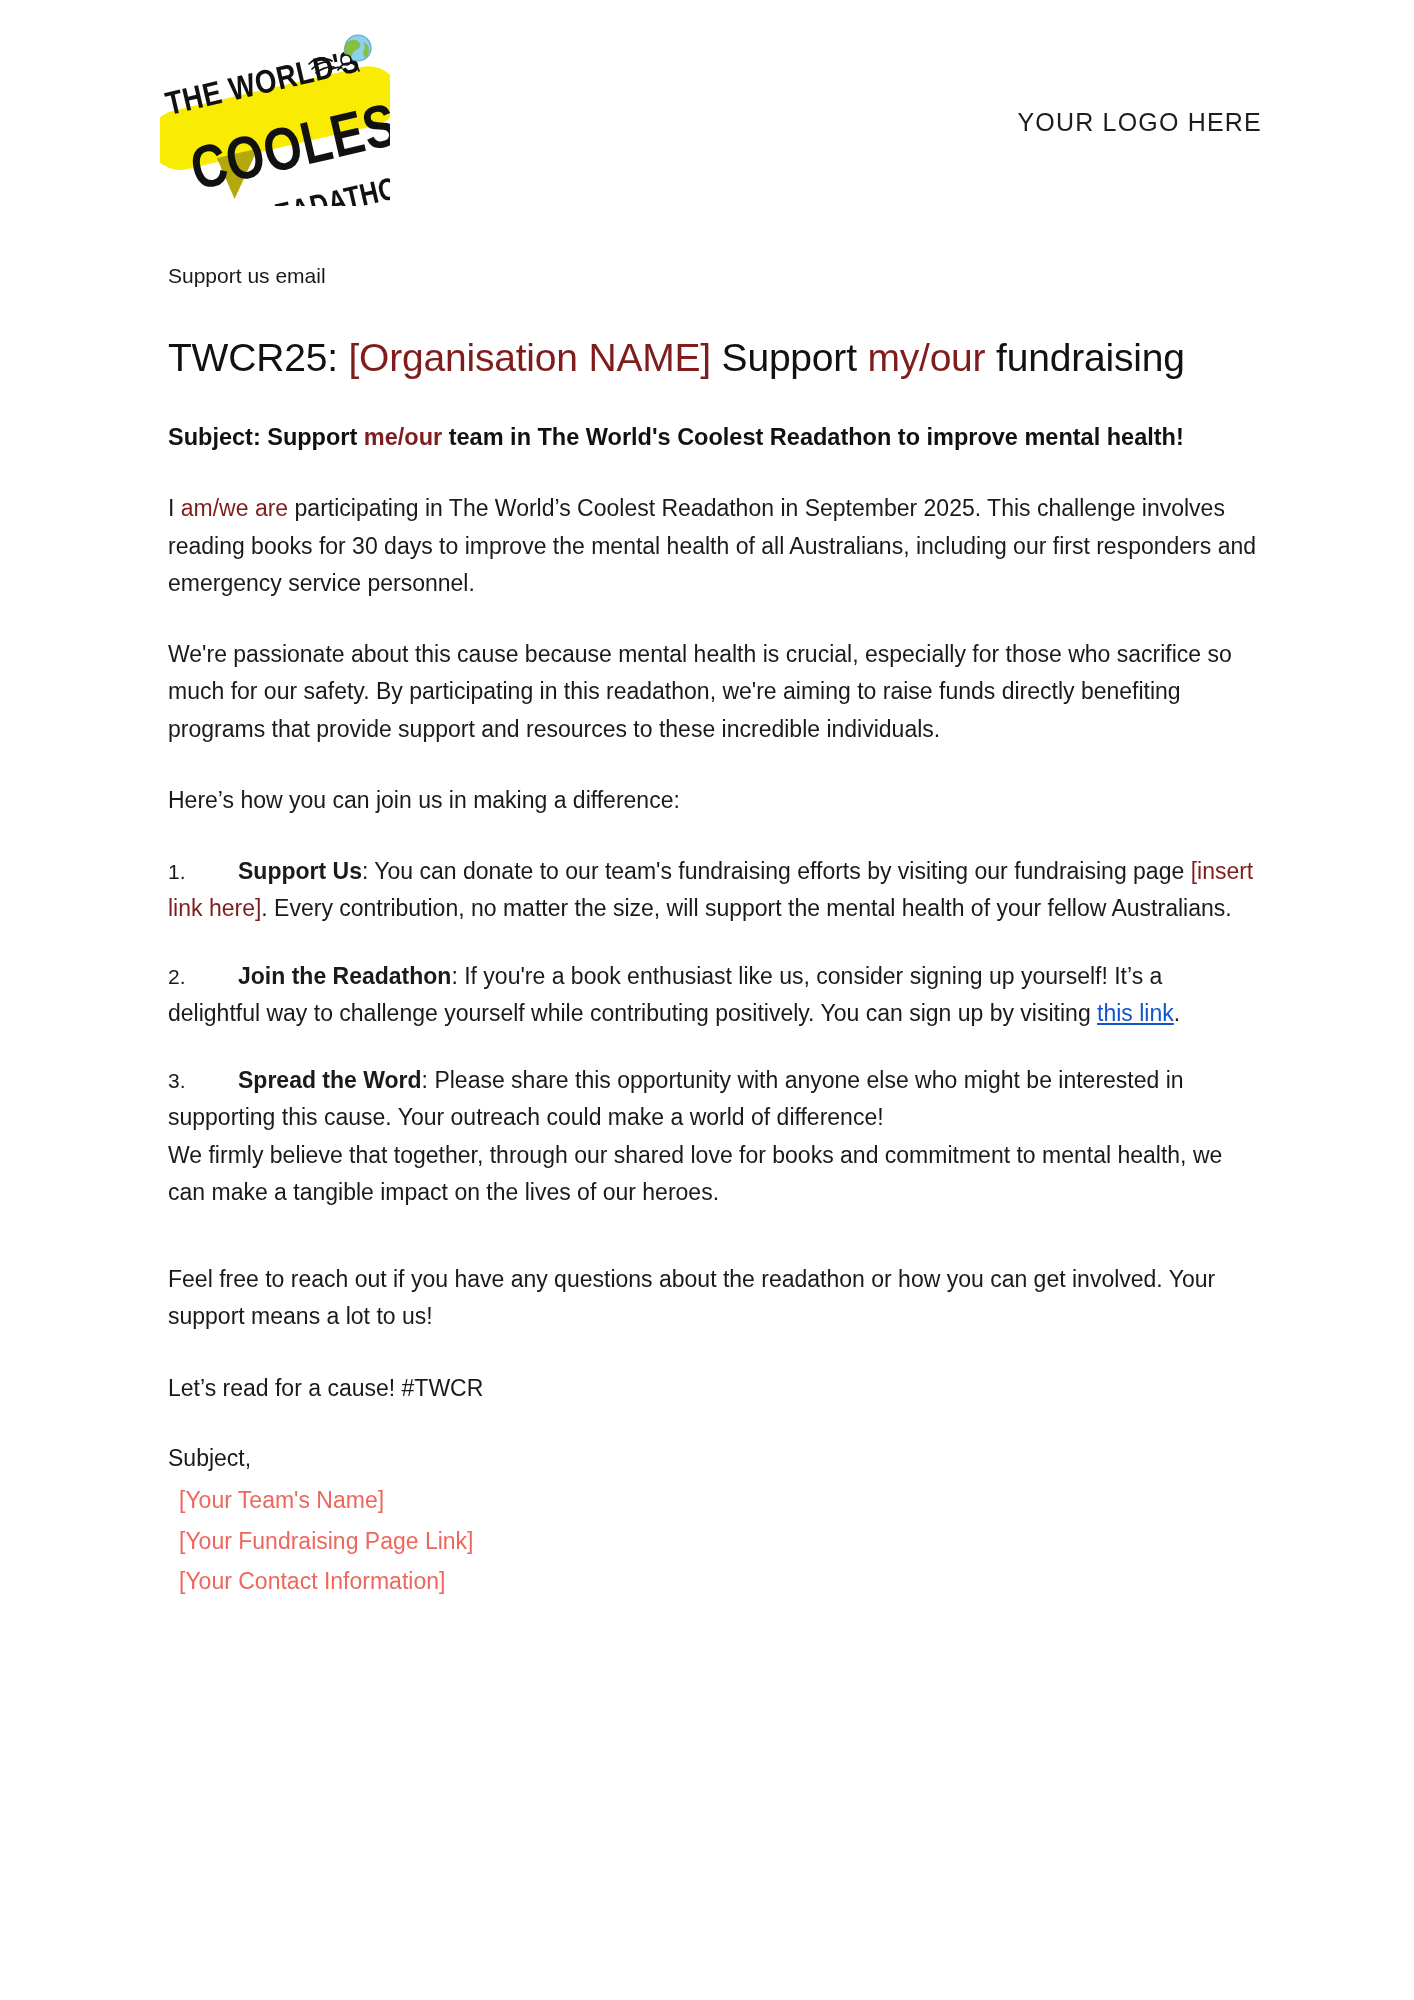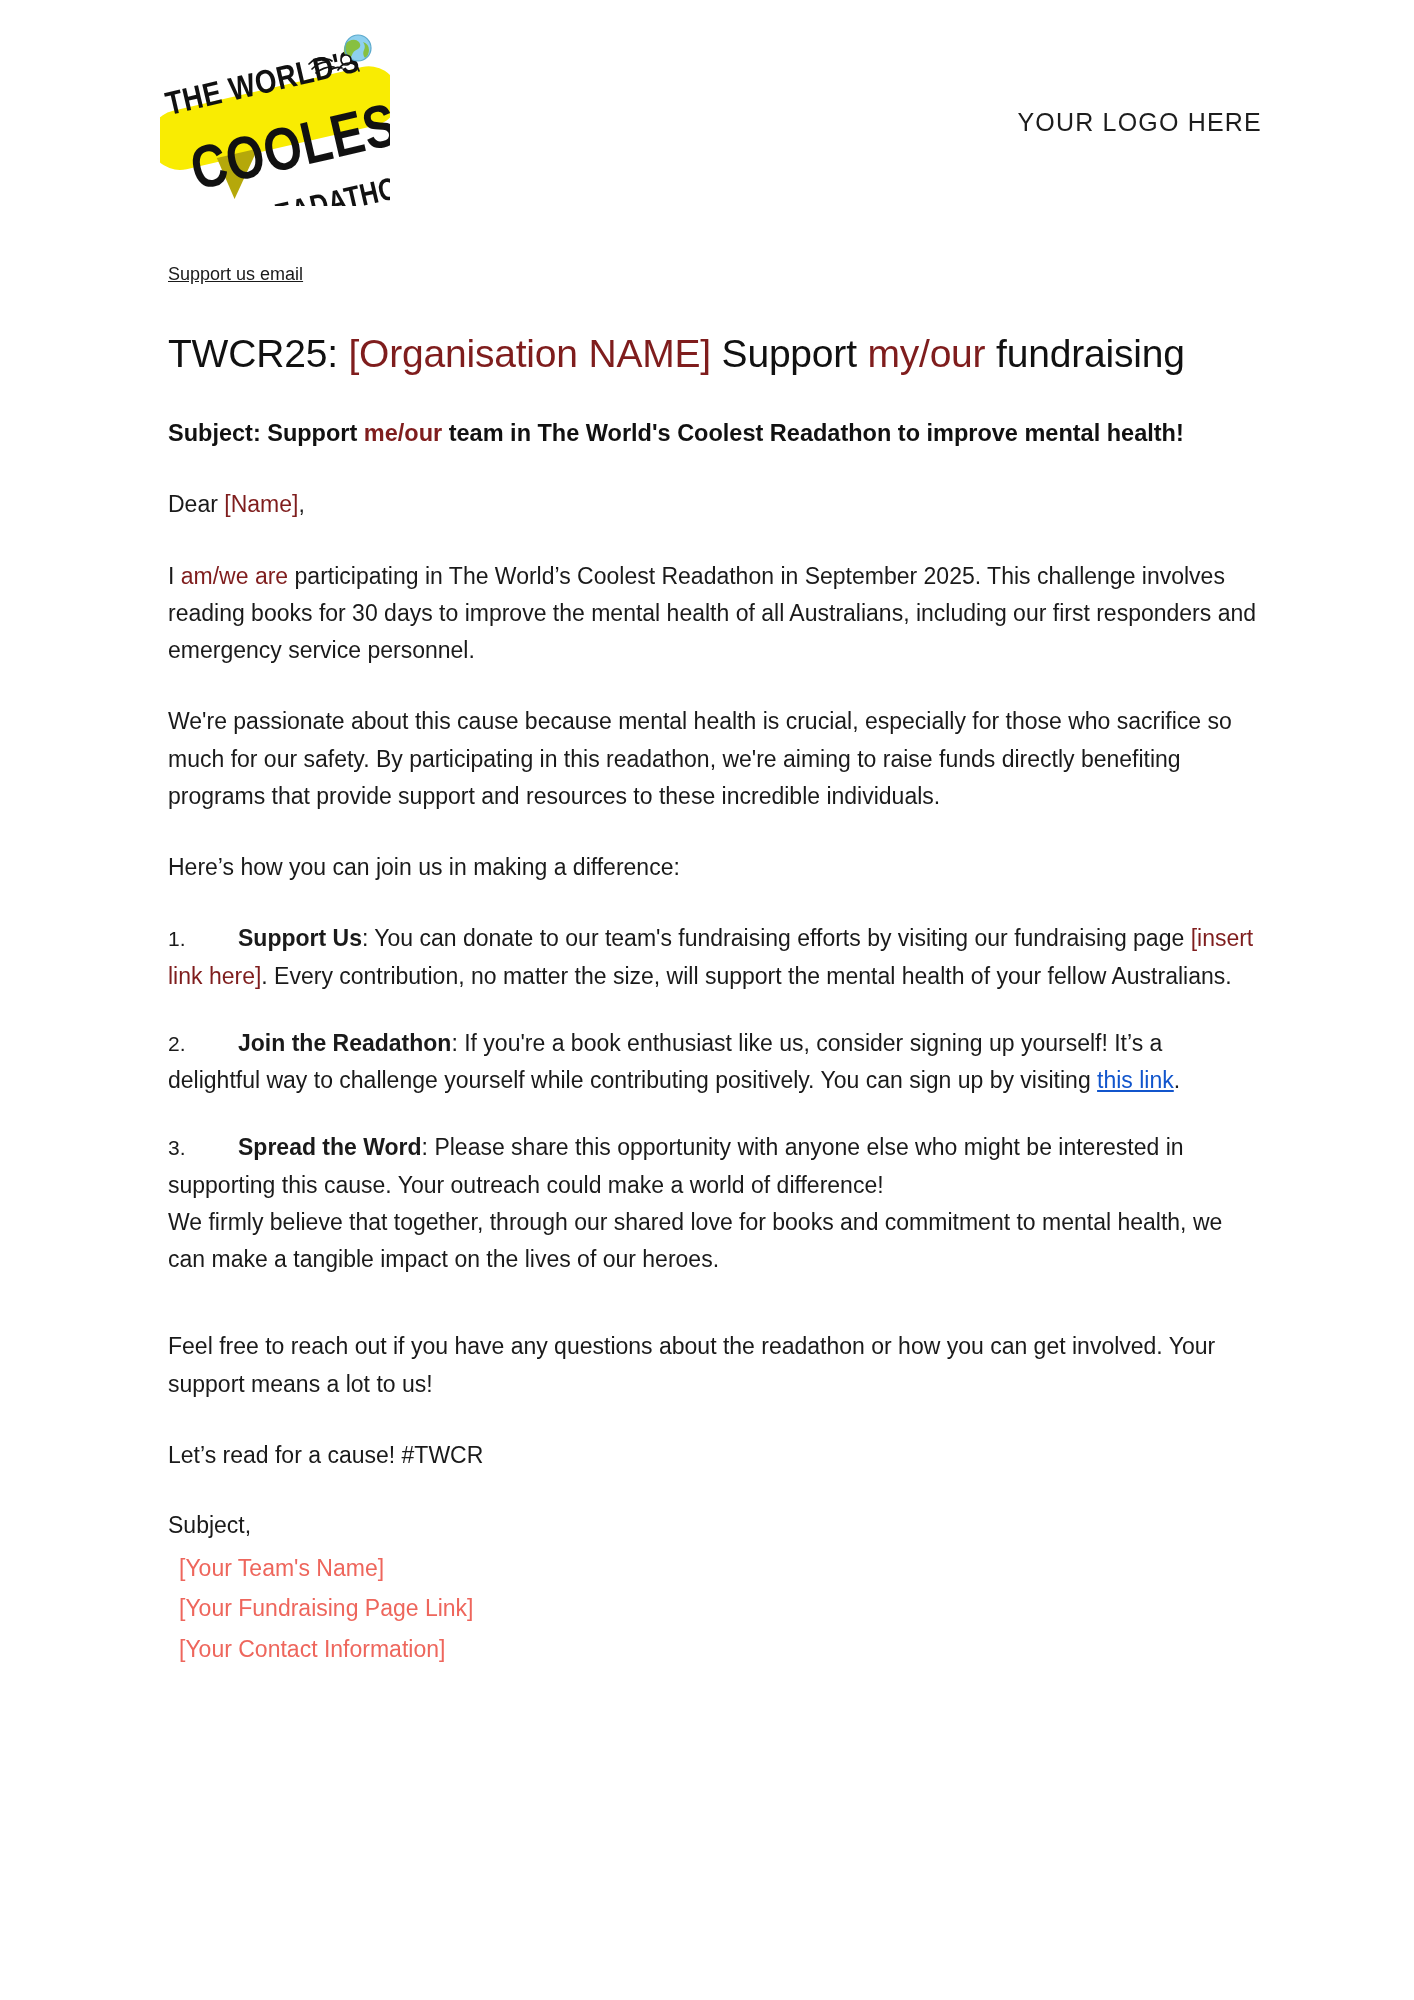--- a/index.html
+++ b/index.html
@@ -54,25 +54,24 @@
 
   
   .content {
     position: absolute;
     left: 168px;
     top: 262px;
     width: 1092px;
   }
 
   .doc-label {
-    font-size: 18px;
+    font-size: 21px;
     color: #1a1a1a;
     line-height: 1.35;
     margin-bottom: 44px;
-    text-decoration: underline;
   }
 
   h1.doc-title {
     font-family: "Liberation Sans", sans-serif;
     font-size: 39px;
     font-weight: 400;
     line-height: 1.25;
     margin: 0 0 38px 0;
     color: #111;
     letter-spacing: -0.2px;
@@ -199,21 +198,20 @@
   </div>
 
   <div class="content">
 
     <div class="doc-label">Support us email</div>
 
     <h1 class="doc-title"><span>TWCR25: </span><span class="red">[Organisation NAME]</span><span> Support </span><span class="red">my/our</span><span> fundraising</span></h1>
 
     <p class="subject"><span>Subject: Support </span><span class="red">me/our</span><span> team in The World's Coolest Readathon to improve mental health!</span></p>
 
-    <p class="body-p"><span>Dear </span><span class="red">[Name]</span><span>,</span></p>
 
     <p class="body-p"><span>I </span><span class="red">am/we are</span><span> participating in The World’s Coolest Readathon in September 2025. This challenge involves reading books for 30 days to improve the mental health of all Australians, including our first responders and emergency service personnel.</span></p>
 
     <p class="body-p">We're passionate about this cause because mental health is crucial, especially for those who sacrifice so much for our safety. By participating in this readathon, we're aiming to raise funds directly benefiting programs that provide support and resources to these incredible individuals.</p>
 
     <p class="body-p tight">Here’s how you can join us in making a difference:</p>
 
     <ol class="steps">
 
       <li><span class="li-num">1.</span><span class="li-gap"></span><span class="bold">Support Us</span><span>: You can donate to our team's fundraising efforts by visiting our fundraising page </span><span class="red">[insert link here]</span><span>. Every contribution, no matter the size, will support the mental health of your fellow Australians.</span></li>

